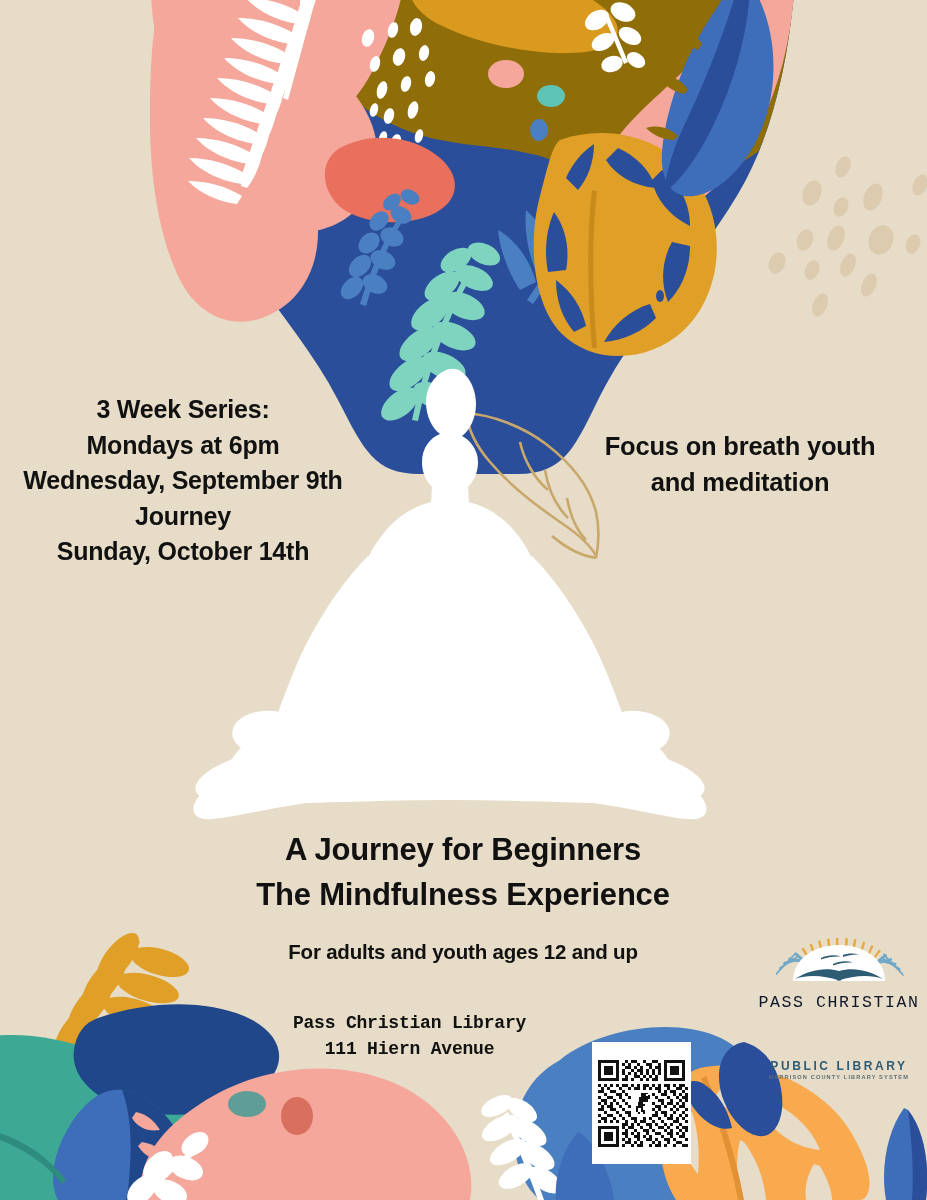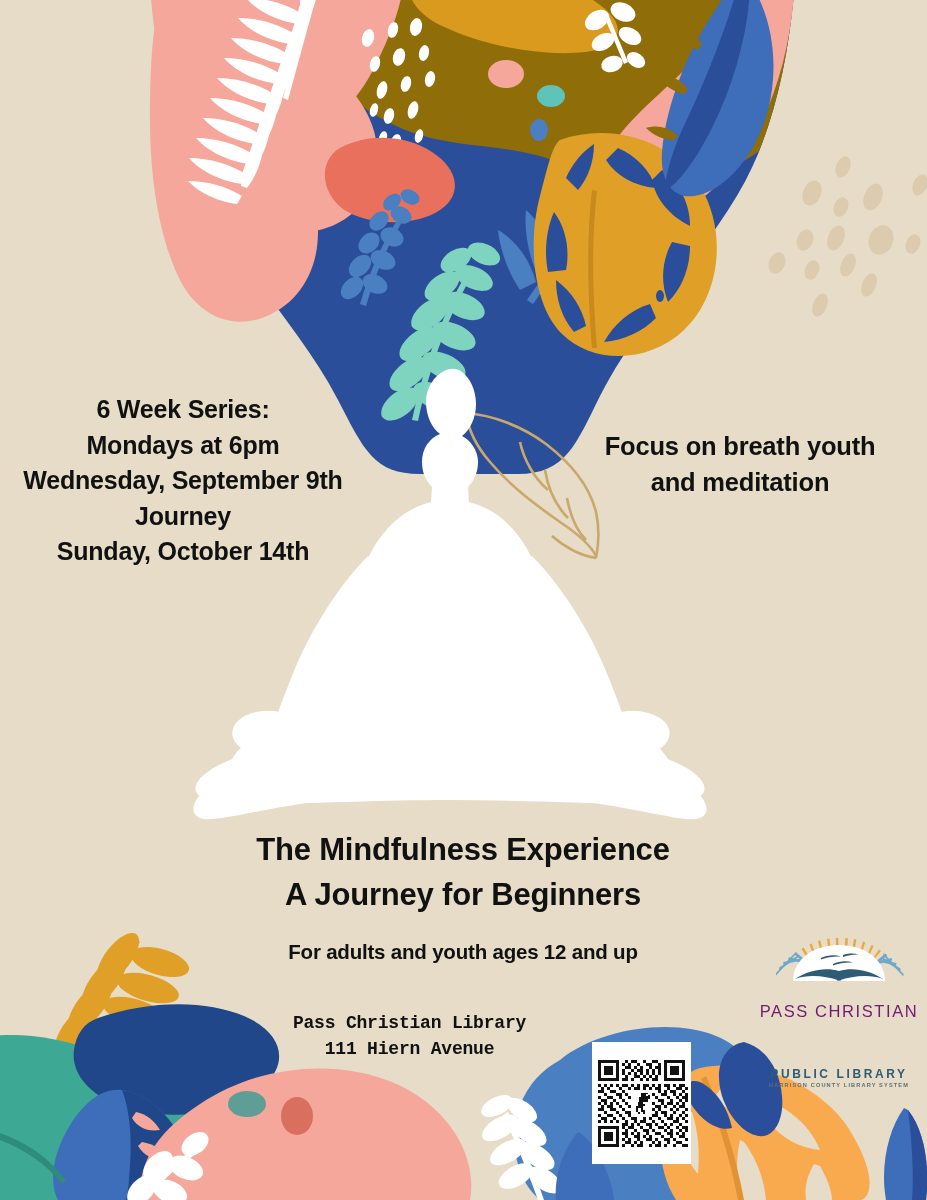--- a/index.html
+++ b/index.html
@@ -51,24 +51,24 @@
   }
   #qr-code svg{display:block;}
 
   
   #library-logo{
     position:absolute;left:757px;top:935px;width:164px;height:96px;
     text-align:center;
   }
   #library-logo .logo-mark{width:164px;height:58px;display:block;}
   .logo-name{
-    display:block;color:#701a75;
+    display:block;color:#0f172a;
     font-size:16.5px;letter-spacing:1.6px;font-weight:normal;
-    line-height:18px;margin-top:9px;
-    font-family:Liberation Sans, sans-serif;
+    line-height:18px;margin-top:1px;
+    font-family:Liberation Mono, monospace;
   }
   .logo-sub{
     display:block;color:#2E5C74;
     font-size:12px;letter-spacing:2.6px;font-weight:bold;
     line-height:13px;
     margin-top:48px;
   }
   .logo-sys{
     display:block;color:#5E6F74;
     font-size:5.6px;letter-spacing:1.15px;font-weight:bold;
@@ -435,35 +435,35 @@
                C930,1164 924,1130 908,1110 Z" fill="#2B4E9B"></path>
 
       <g fill="#2E8C7E">
         <path d="M-10,1130 C20,1138 48,1156 66,1180 L62,1184 C44,1161 16,1144 -12,1136 Z"></path>
       </g>
 
     </g>
   </svg>
 
   <div class="txt" id="schedule-text">
-    <span class="line">6 Week Series:</span>
+    <span class="line">3 Week Series:</span>
     <span class="line">Mondays at 6pm</span>
     <span class="line">Wednesday, September 9th</span>
     <span class="line">Journey</span>
     <span class="line">Sunday, October 14th</span>
   </div>
 
   <div class="txt" id="focus-text">
     <span class="line">Focus on breath youth</span>
     <span class="line">and meditation</span>
   </div>
 
   <div class="txt" id="main-title">
+    <span class="line">A Journey for Beginners</span>
     <span class="line">The Mindfulness Experience</span>
-    <span class="line">A Journey for Beginners</span>
   </div>
 
   <div class="txt" id="audience-text">For adults and youth ages 12 and up</div>
 
   <div class="txt" id="contact-block">
     <span class="line">Pass Christian Library</span>
     <span class="line">111 Hiern Avenue</span>
   </div>
 
   <div id="qr-code">

